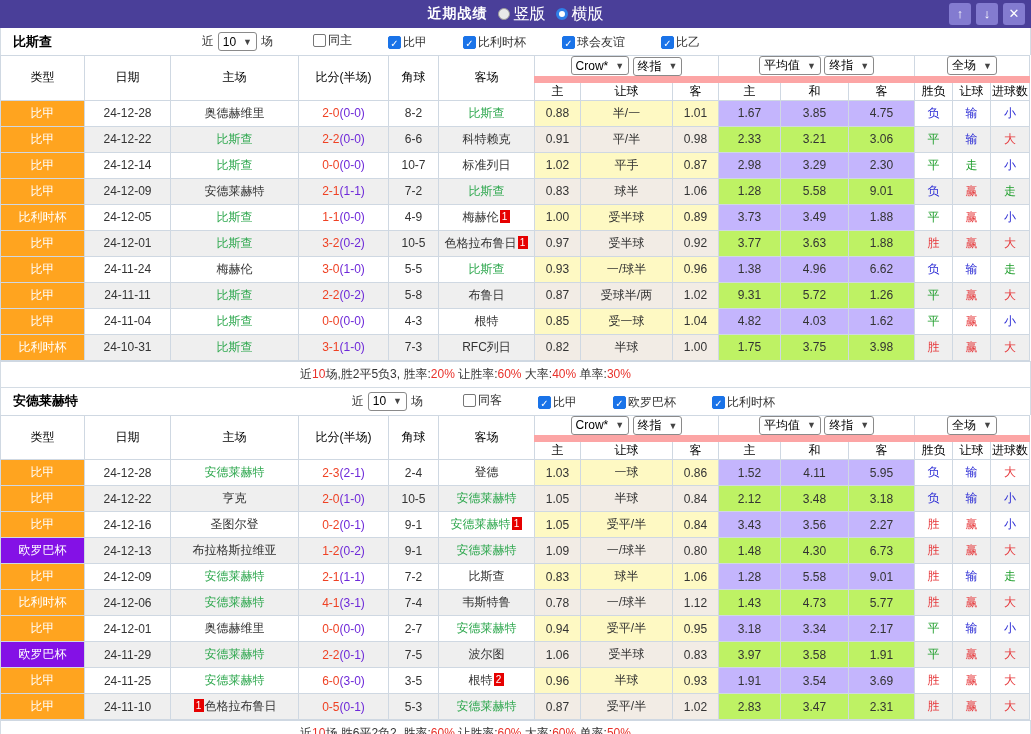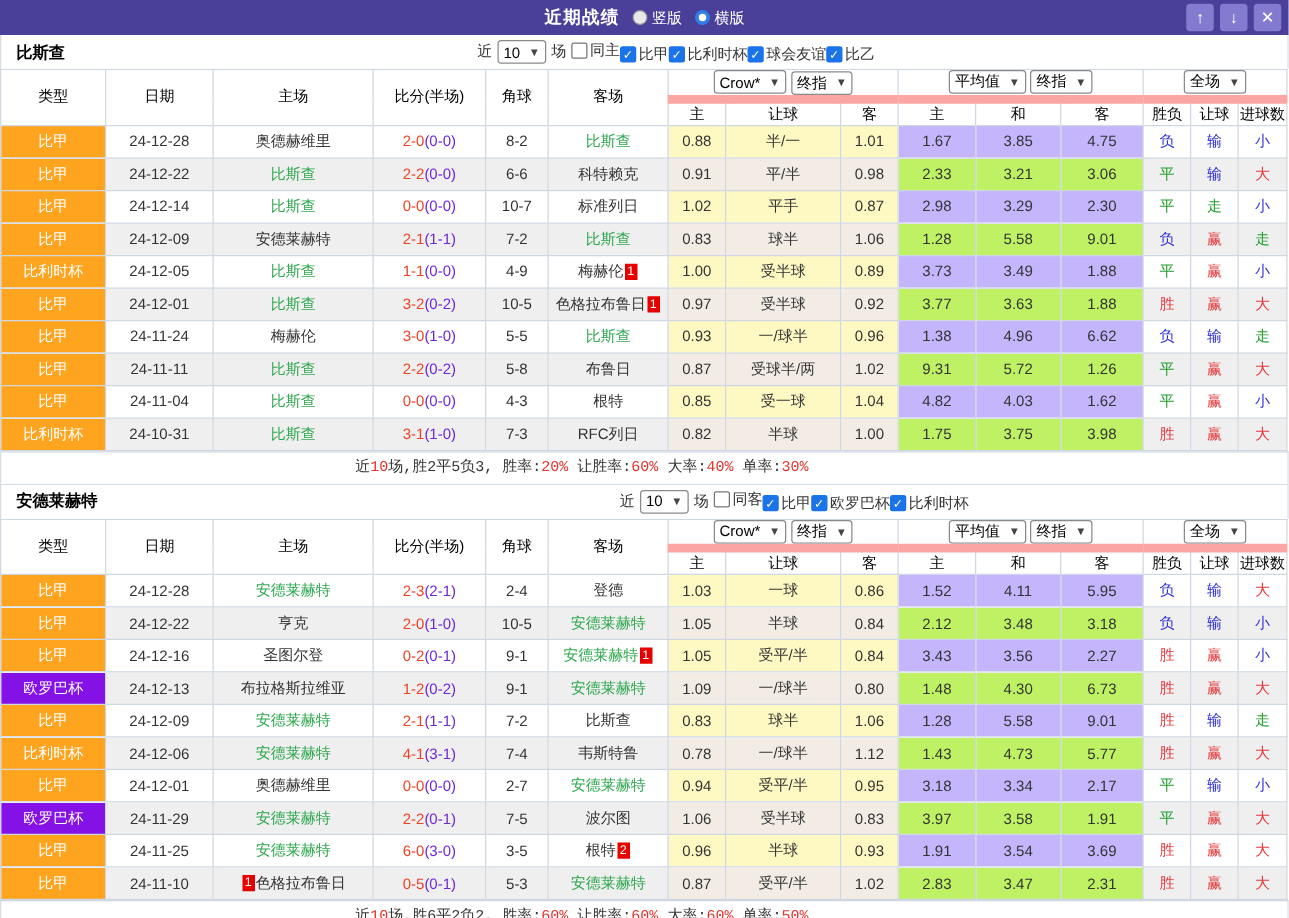--- a/index.html
+++ b/index.html
@@ -9,41 +9,41 @@
     font-family:"Liberation Sans","DejaVu Sans",sans-serif;
     font-size:12px; color:#333;
   }
   
   .titlebar {
     height:28px; background:#4a3f99; color:#fff;
     display:flex; align-items:center; justify-content:center;
     position:relative; gap:10px;
   }
   .titlebar .title { font-weight:bold; font-size:14px; letter-spacing:1px; }
-  .view-opt { display:inline-flex; align-items:center; gap:4px; font-size:12px; cursor:pointer; }
+  .view-opt { display:inline-flex; align-items:center; gap:4px; font-size:16px; cursor:pointer; }
   .radio { width:12px; height:12px; border-radius:50%; display:inline-block; }
   .radio.off { background:#e9e9e9; border:1px solid #9a9a9a; }
   .radio.on  { background:#fff; border:3px solid #2f7fe8; }
   .tb-buttons { position:absolute; right:6px; top:3px; display:flex; gap:5px; }
   .tb-btn {
     width:22px; height:22px; background:#837bd0; color:#fff; border-radius:3px;
     text-align:center; line-height:22px; font-size:13px; cursor:pointer; user-select:none;
   }
   
   .section { border-bottom:1px solid #d4dce4; }
   .filter-row {
     height:27px; background:#fff; position:relative;
     display:flex; align-items:center; padding-left:12px;
     border-left:1px solid #d4dce4; border-right:1px solid #d4dce4;
   }
   .team-name { font-weight:bold; font-size:13px; color:#000; }
   .filters { position:absolute; display:flex; align-items:center; gap:4px; white-space:nowrap; }
   .section-0 .filters { right:330px; }
   .section-1 .filters { right:255px; }
-  .filters label { display:inline-flex; align-items:center; gap:2px; cursor:pointer; }
+  .filters label { display:inline-flex; align-items:center; gap:2px; cursor:pointer;margin-left:36px; }
   .cb {
     width:13px; height:13px; display:inline-block; border-radius:2px;
     font-size:10px; line-height:13px; text-align:center; color:#fff;
   }
   .cb.on  { background:#1a73e8; border:1px solid #1a73e8; }
   .cb.off { background:#fff; border:1px solid #767676; }
   .select-box {
     display:inline-flex; align-items:center; gap:7px;
     border:1px solid #8a8a8a; border-radius:3px; background:#fff;
     height:19px; padding:0 4px; font-size:12px; color:#000; cursor:pointer;
@@ -76,21 +76,20 @@
     display:inline-block; background:#e60000; color:#fff;
     font-size:10px; line-height:13px; min-width:10px; padding:0 1px;
     vertical-align:1px; margin:0 1px;
   }
   .res-r { color:#e6393c; } .res-g { color:#1f9e2c; } .res-b { color:#2b2bd5; }
   
   .summary {
     height:26px; line-height:25px; text-align:center; background:#fff;
     border-left:1px solid #d4dce4; border-right:1px solid #d4dce4; border-top:1px solid #cfd8e2;
     padding-right:100px;
-    font-family:Liberation Mono, monospace;
   }
   .summary .red { color:#e8312a; }
 </style>
 </head>
 <body>
 
 <div class="titlebar">
   <span class="title">近期战绩</span>
   <span class="view-opt">
     <span class="radio off"></span>

